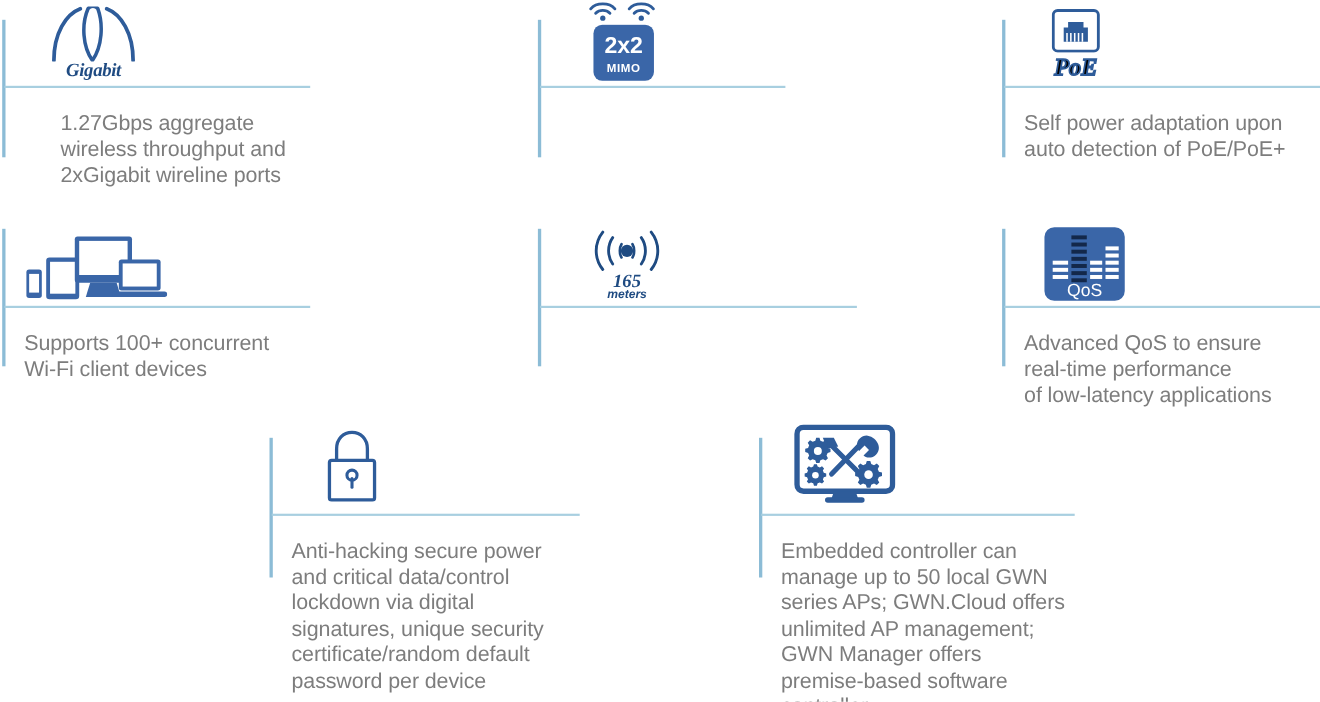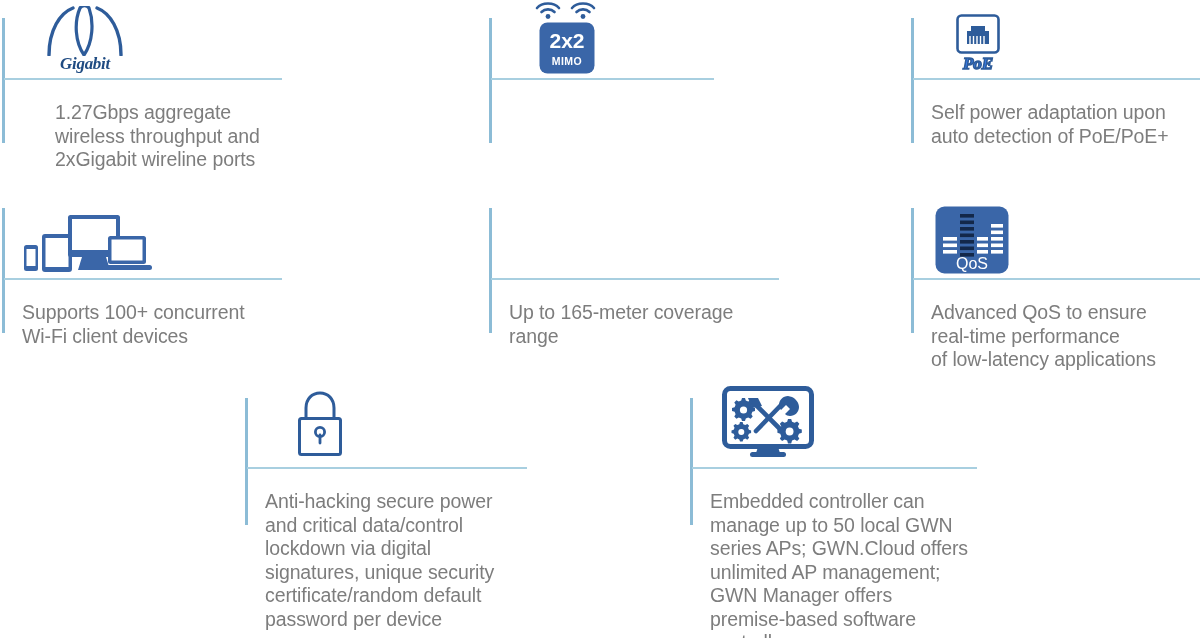--- a/index.html
+++ b/index.html
@@ -61,22 +61,22 @@
     color: #1f4b82;
     letter-spacing: -0.3px;
     text-align: right;
     margin-top: -2px;
   }
 
   .poe-label {
     font-family: "Liberation Serif", serif;
     font-style: italic;
     font-weight: bold;
-    font-size: 17px;
-    color: #3b82f6;
+    font-size: 22px;
+    color: #000000;
     -webkit-text-stroke: 1.6px #2e5c9a;
     letter-spacing: 0px;
     margin-top: 0px;
   }
 
   .m165-num {
     font-family: "Liberation Serif", serif;
     font-style: italic;
     font-weight: bold;
     font-size: 17px;
@@ -201,30 +201,45 @@
   </div>
 
   <div class="desc" style="left:20px; top:93px; width:280px;">Supports 100+ concurrent
 Wi-Fi client devices</div>
 </div>
 
 <div class="feature" style="left:489px; top:208px; width:290px; height:160px;">
   <div class="rule-v" style="height:125px;"></div>
   <div class="rule-h" style="left:2px; top:70px; width:288px;"></div>
 
-
-  <div class="desc" style="left:20px; top:93px; width:290px;">Up to 165-meter coverage
-range</div>
+  <div class="icon-wrap" style="left:45px; top:-2px; width:90px; height:68px;">
+    <div class="icon-stack">
+      <svg class="ico" width="72" height="42" viewBox="0 0 72 42" aria-hidden="true">
+        <g stroke="#1f4b82" fill="none" stroke-linecap="round">
+          <path d="M23 9 C18 16 18 26 23 33" stroke-width="2.6"></path>
+          <path d="M49 9 C54 16 54 26 49 33" stroke-width="2.6"></path>
+          <path d="M14 4 C6 14 6 28 14 38" stroke-width="2.6"></path>
+          <path d="M58 4 C66 14 66 28 58 38" stroke-width="2.6"></path>
+          <path d="M31 15 C29 18 29 24 31 27" stroke-width="2.4"></path>
+          <path d="M41 15 C43 18 43 24 41 27" stroke-width="2.4"></path>
+        </g>
+        <circle cx="36" cy="21" r="5.6" fill="#1f4b82"></circle>
+      </svg>
+      <div class="m165-num">165</div>
+      <div class="m165-unit">meters</div>
+    </div>
+  </div>
+
 </div>
 
 <div class="feature" style="left:911px; top:208px; width:290px; height:165px;">
   <div class="rule-v" style="height:125px;"></div>
   <div class="rule-h" style="left:2px; top:70px; width:289px;"></div>
 
-  <div class="icon-wrap" style="left:24px; top:-8px; width:90px; height:74px;">
+  <div class="icon-wrap" style="left:38px; top:-8px; width:90px; height:74px;">
     <svg class="ico" width="74" height="68" viewBox="0 0 74 68" aria-hidden="true">
       <rect x="0.5" y="0.5" width="73" height="67" rx="9" ry="9" fill="#3a66a8"></rect>
 
       <g fill="#ffffff">
         <rect x="8" y="31" width="14" height="3.6"></rect>
         <rect x="8" y="37.5" width="14" height="3.6"></rect>
         <rect x="8" y="44" width="14" height="3.6"></rect>
       </g>
 
       <g fill="#13284a">

